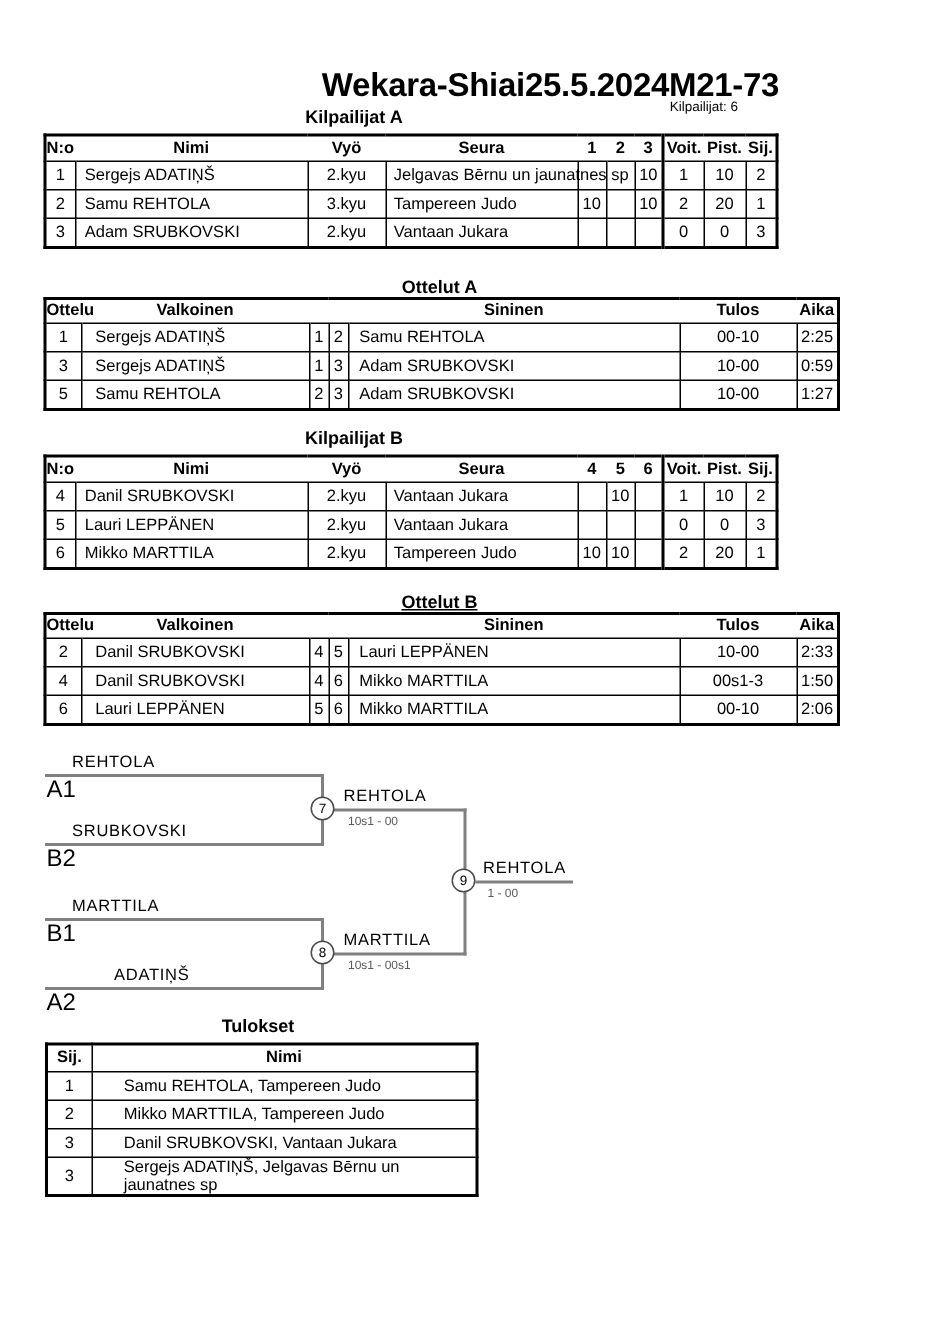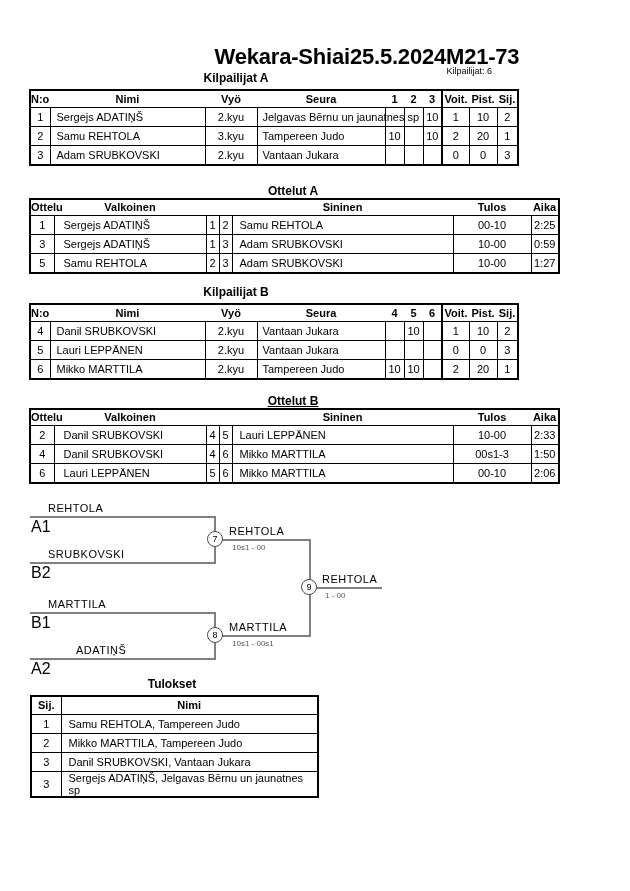--- a/index.html
+++ b/index.html
@@ -55,21 +55,21 @@
   table.ott tbody tr{height:19px;}
   td.white{padding-left:9px;}
   td.blue{padding-left:7px;}
 
   
   #tulokset{width:287px;position:absolute;left:30px;top:695px;}
   #tulokset thead tr{height:18px;}
   #tulokset thead th{border:1px solid #000;}
   #tulokset tbody td{border:1px solid #000;}
   #tulokset tbody tr{height:19px;}
-  td.rname{padding-left:7px;}
+  td.rname{padding-left:21px;}
 
   
   .hline{position:absolute;height:2px;background:#808080;}
   .vline{position:absolute;width:2px;background:#808080;}
   .bcircle{
     position:absolute;width:14px;height:14px;border:1.5px solid #4a4a4a;border-radius:50%;
     background:#fff;font-size:9px;line-height:14px;text-align:center;z-index:2;
   }
   .bname{position:absolute;font-size:11px;letter-spacing:0.5px;white-space:nowrap;}
   .bseed{position:absolute;font-size:16px;}

